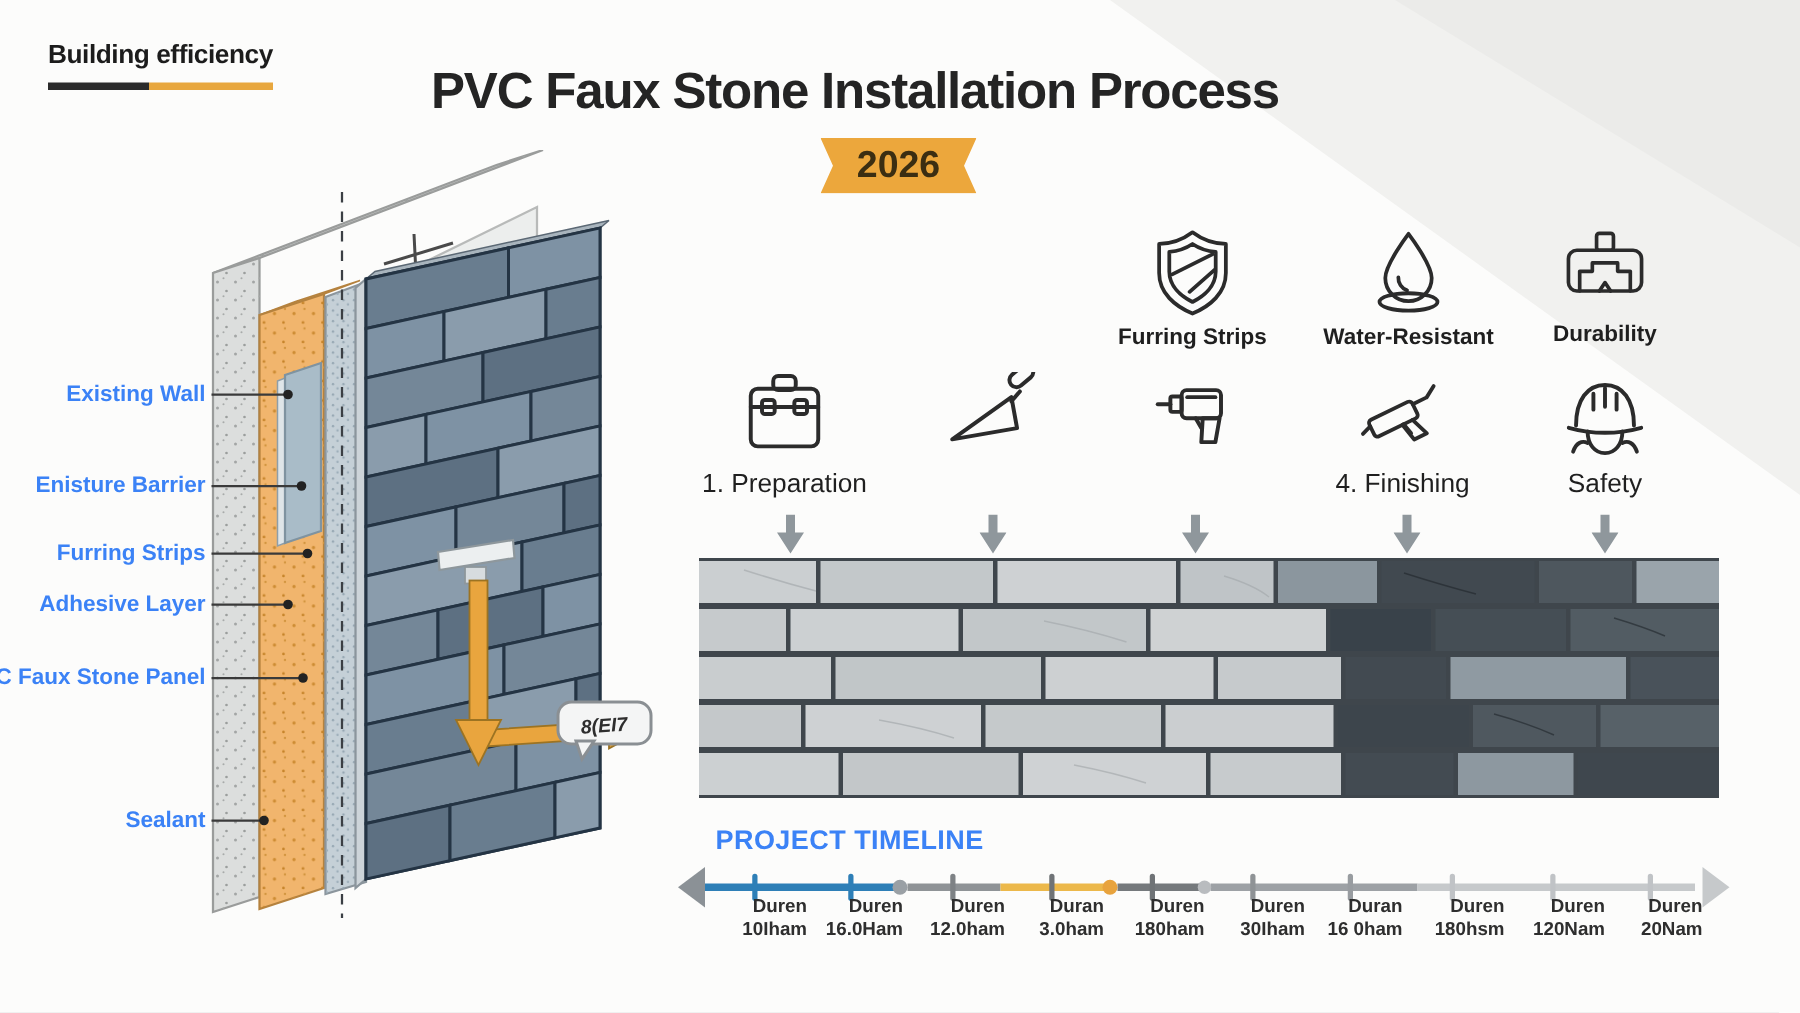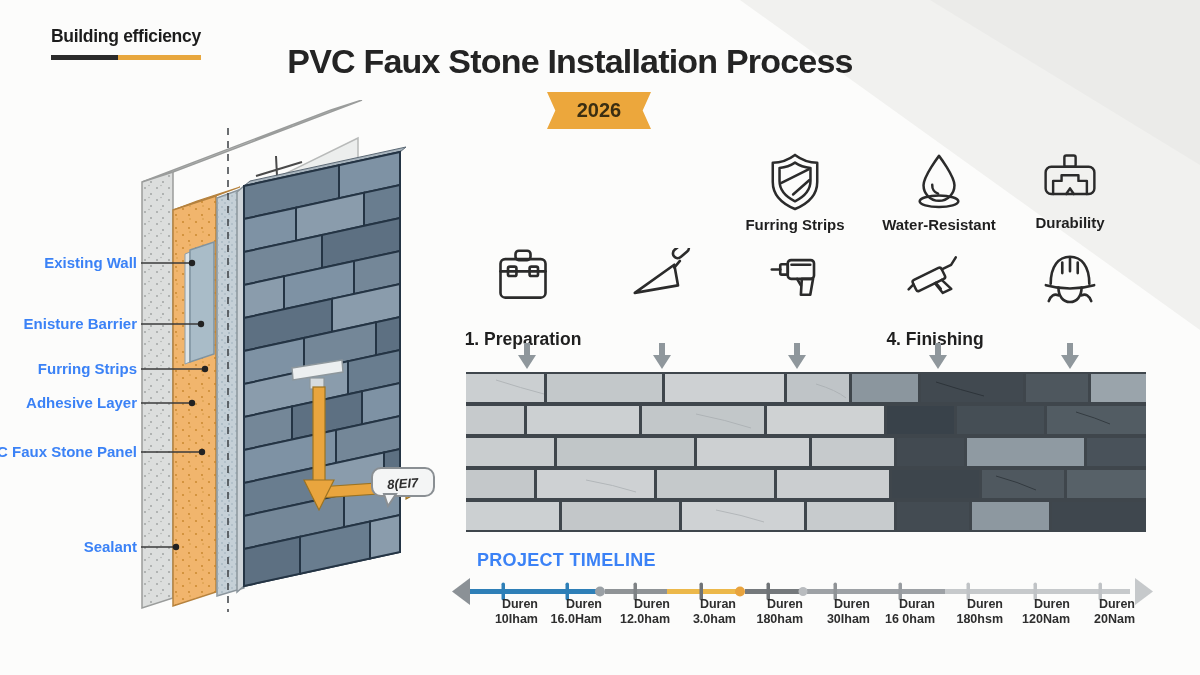--- a/index.html
+++ b/index.html
@@ -1,34 +1,34 @@
 <!DOCTYPE html>
 <html><head>
 <meta charset="utf-8">
 <style>
   html,body{margin:0;padding:0;background:#e8e8e8;}
   .page{position:relative;width:1200px;height:675px;background:#fcfcfb;overflow:hidden;
         font-family:"Liberation Sans",sans-serif;color:#222;}
   .bg-sweep{position:absolute;pointer-events:none;}
-  .brand{position:absolute;left:32px;top:26px;margin-left:19px;}
+  .brand{position:absolute;left:32px;top:26px;}
   .brand-name{font-size:17.5px;font-weight:700;letter-spacing:-0.3px;color:#1c1c1c;white-space:nowrap;}
   .brand-bar{margin-top:8px;width:150px;height:5px;
              background:linear-gradient(to right,#2b2b2b 0 45%,#e8a73e 45% 100%);}
   .title{position:absolute;left:230px;top:42px;width:680px;margin:0;text-align:center;
          font-size:34px;font-weight:700;letter-spacing:-0.8px;color:#242424;}
   .badge{position:absolute;left:547px;top:92px;width:104px;height:37px;line-height:37px;
-         text-align:center;font-size:20px;font-weight:700;color:#3b2e12;background:#eca73c;
+         text-align:center;font-size:25px;font-weight:700;color:#3b2e12;background:#eca73c;
          clip-path:polygon(0 0,100% 0,92% 50%,100% 100%,0 100%,8% 50%);}
   .dlabel{position:absolute;right:1063px;white-space:nowrap;font-size:15px;font-weight:700;color:#3b82f6;}
   .feature{position:absolute;width:150px;text-align:center;}
   .icon-box{height:62px;display:flex;align-items:center;justify-content:center;}
   .feature-label{margin-top:4px;font-size:15px;font-weight:700;color:#1f1f1f;}
   .step{position:absolute;width:160px;text-align:center;}
   .step .icon-box{height:60px;}
-  .step-label{margin-top:23px;font-size:17.5px;font-weight:700;color:#1f1f1f;}
+  .step-label{margin-top:6px;font-size:17.5px;font-weight:400;color:#1f1f1f;}
   .down-arrow{position:absolute;}
   .tl-title{position:absolute;left:477px;top:550px;font-size:18px;font-weight:700;
             letter-spacing:0.3px;color:#3b82f6;}
   .tl-label{position:absolute;width:70px;top:597px;text-align:right;font-size:12.5px;
             font-weight:700;color:#2e2e2e;line-height:15px;}
   .tl-label span{display:block;}
   svg{display:block;}
 </style>
 </head>
 <body>
@@ -247,20 +247,21 @@
   <div class="step" style="left:990px;top:246px">
     <div class="icon-box">
       <svg width="58" height="56" viewBox="0 0 60 58" fill="none" stroke="#2b2b2b" stroke-width="2.7" stroke-linejoin="round" stroke-linecap="round">
         <path d="M10,37 C10,19 18,9 30,9 C42,9 50,19 50,37"></path>
         <path d="M5,38.5 q25,7 50,0"></path>
         <path d="M22,15 v11 M30,11 v13 M38,15 v11"></path>
         <path d="M18,41 c0,9 5,15 12,15 c7,0 12,-6 12,-15"></path>
         <path d="M8,55 c2,-6 6,-8 10,-6 M52,55 c-2,-6 -6,-8 -10,-6"></path>
       </svg>
     </div>
+    <div class="step-label">Safety</div>
   </div>
 
   <svg class="down-arrow" style="left:518px;top:343px" width="18" height="27" viewBox="0 0 18 27">
       <path d="M6,0 h6 v12 h6 l-9,14 -9,-14 h6 z" fill="#8f979c"></path>
     </svg>
   <svg class="down-arrow" style="left:653px;top:343px" width="18" height="27" viewBox="0 0 18 27">
       <path d="M6,0 h6 v12 h6 l-9,14 -9,-14 h6 z" fill="#8f979c"></path>
     </svg>
   <svg class="down-arrow" style="left:788px;top:343px" width="18" height="27" viewBox="0 0 18 27">
       <path d="M6,0 h6 v12 h6 l-9,14 -9,-14 h6 z" fill="#8f979c"></path>

